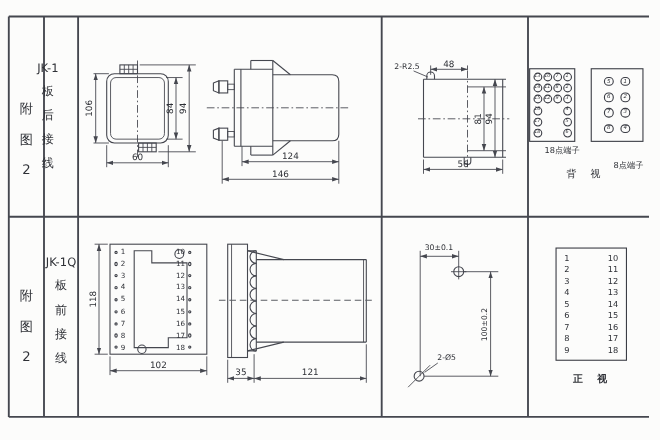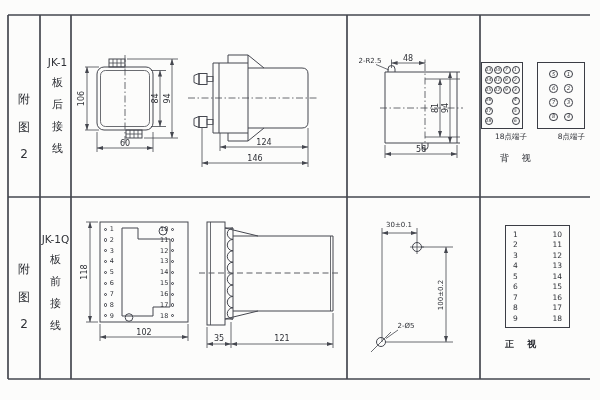--- a/index.html
+++ b/index.html
@@ -26,21 +26,21 @@
   
   .tbox{box-sizing:border-box;border:1.5px solid #3b3d45;background:#fcfcfb;display:grid;}
   .t18{grid-template-columns:repeat(4,1fr);padding:2px;}
   .t8{grid-template-columns:repeat(2,1fr);padding:4px 8px;}
   .cell{display:flex;align-items:center;justify-content:center;}
   .circ{box-sizing:border-box;width:8px;height:8px;border:1px solid #3b3d45;border-radius:50%;
         display:flex;align-items:center;justify-content:center;font-size:4.4px;line-height:1;}
   .t8 .circ{width:8.5px;height:8.5px;font-size:5px;}
   .circ:empty{visibility:hidden;}
   .tlabel{font-size:7.5px;text-align:right;}
-  .viewlabel{font-size:9px;letter-spacing:5px;white-space:nowrap;}
+  .viewlabel{font-size:9px;letter-spacing:5px;text-align:center;white-space:nowrap;}
   
   .trows{display:flex;flex-direction:column;justify-content:space-between;}
   .trow{display:flex;align-items:center;gap:2.5px;font-size:6.5px;line-height:1;}
   .trow.r{justify-content:flex-end;}
   .dot{box-sizing:border-box;width:3.2px;height:3.2px;border:0.8px solid #3b3d45;border-radius:50%;display:inline-block;}
   
   .fbox{box-sizing:border-box;border:1.5px solid #3b3d45;position:relative;font-size:7.5px;}
   .fcol{position:absolute;top:5px;bottom:5px;display:flex;flex-direction:column;justify-content:space-between;line-height:1;}
 </style>
 </head>
@@ -221,21 +221,21 @@
     <text class="dim7" text-anchor="middle" transform="rotate(-90 442.5 295)" x="442.5" y="295">100±0.2</text>
     <text class="dim7" text-anchor="middle" x="406" y="327.5">2-Ø5</text>
   </g>
 </svg>
 
 <div class="abs vtxt fig" style="left:8px;top:80px;width:32px;height:92px;">
   <span>附</span>
   <span>图</span>
   <span>2</span>
 </div>
-<div class="abs vtxt mod" style="left:42px;top:52px;width:31px;height:108px;">
+<div class="abs vtxt mod" style="left:28px;top:52px;width:31px;height:108px;">
   <span class="model">JK-1</span>
   <span>板</span>
   <span>后</span>
   <span>接</span>
   <span>线</span>
 </div>
 
 <div class="abs vtxt fig" style="left:8px;top:256px;width:32px;height:80px;">
   <span>附</span>
   <span>图</span>
@@ -345,21 +345,21 @@
     </span>
   <span class="cell">
       <i class="circ">8</i>
     </span>
   <span class="cell">
       <i class="circ">4</i>
     </span>
 </div>
 
 <div class="abs tlabel" style="left:477px;top:132px;width:50px;">18点端子</div>
-<div class="abs tlabel" style="left:539px;top:132px;width:46px;">8点端子</div>
+<div class="abs tlabel" style="left:539px;top:146px;width:46px;">8点端子</div>
 <div class="abs viewlabel" style="left:500px;top:152px;width:66px;">背 视</div>
 
 <div class="abs trows" style="left:104px;top:226px;height:93px;">
   <span class="trow">
       <i class="dot"></i>
       <span>1</span>
     </span>
   <span class="trow">
       <i class="dot"></i>
       <span>2</span>

